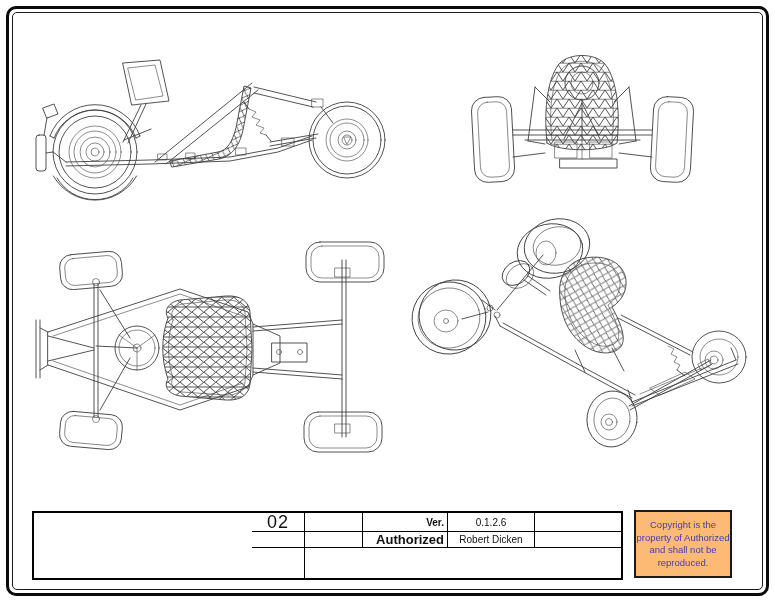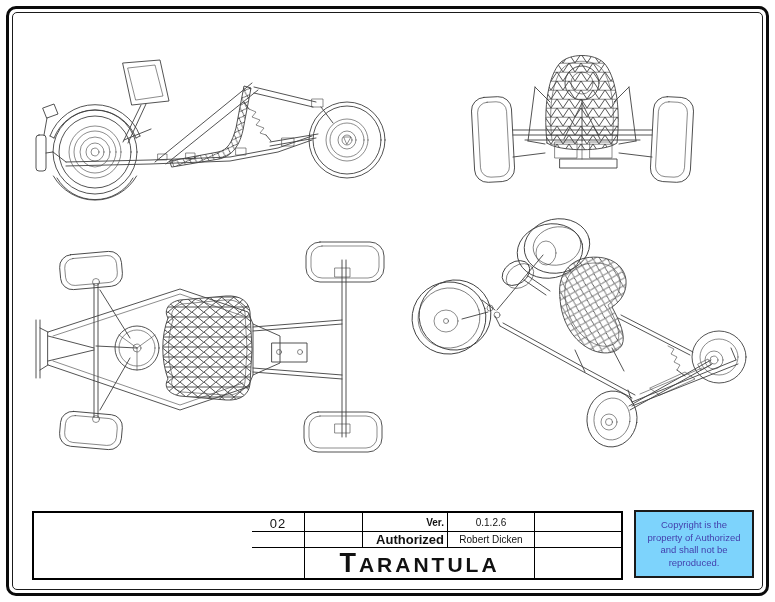--- a/index.html
+++ b/index.html
@@ -27,29 +27,29 @@
     grid-template-rows:19px 16px 1fr;
   }
   .cell{display:flex;align-items:center;justify-content:center;overflow:hidden;}
   .br{border-right:1px solid #000;}
   .bb{border-bottom:1px solid #000;}
   .cell-company{grid-area:1/1/4/2;}
   .company{font-size:15px;letter-spacing:4px;white-space:nowrap;}
   .company .init{font-size:21px;letter-spacing:4px;}
   .lbl{font-size:10px;font-weight:bold;justify-content:flex-end;padding-right:3px;white-space:nowrap;}
   .val{font-size:10px;white-space:nowrap;}
-  .num{font-size:13px;letter-spacing:1px;align-items:flex-end;}
+  .num{font-size:18px;letter-spacing:1px;}
   .cell-model{grid-area:3/3/4/6;}
   .model{font-size:21px;font-weight:bold;letter-spacing:3px;white-space:nowrap;}
   .model .init{font-size:27px;}
 
   
   .copyright-box{
-    position:absolute;left:634px;top:510px;width:120px;height:68px;
-    border:2px solid #1a1a1a;box-sizing:border-box;background:#7dd3fc;
+    position:absolute;left:634px;top:510px;width:98px;height:68px;
+    border:2px solid #1a1a1a;box-sizing:border-box;background:#fdba74;
     display:flex;flex-direction:column;align-items:center;justify-content:center;
     color:#4340ad;font-size:9.5px;line-height:12.5px;text-align:center;
   }
   .copyright-box div{white-space:nowrap;}
 </style>
 </head>
 <body>
 
 <div class="sheet">
   <div class="border-outer"></div>
@@ -292,23 +292,20 @@
     <div class="cell br bb" style="grid-area:2/3/3/4"></div>
     <div class="cell lbl br bb" style="grid-area:2/4/3/5;font-size:13px">
       <span>Authorized</span>
     </div>
     <div class="cell val br bb" style="grid-area:2/5/3/6">
       <span>Robert Dicken</span>
     </div>
     <div class="cell bb" style="grid-area:2/6/3/7"></div>
 
     <div class="cell br" style="grid-area:3/2/4/3"></div>
-    <div class="cell cell-model br">
-      <span class="model"><span class="init">T</span><span>ARANTULA</span></span>
-    </div>
     <div class="cell" style="grid-area:3/6/4/7"></div>
   </div>
 
   <div class="copyright-box">
     <div>Copyright is the</div>
     <div>property of Authorized</div>
     <div>and shall not be</div>
     <div>reproduced.</div>
   </div>
 </div>

